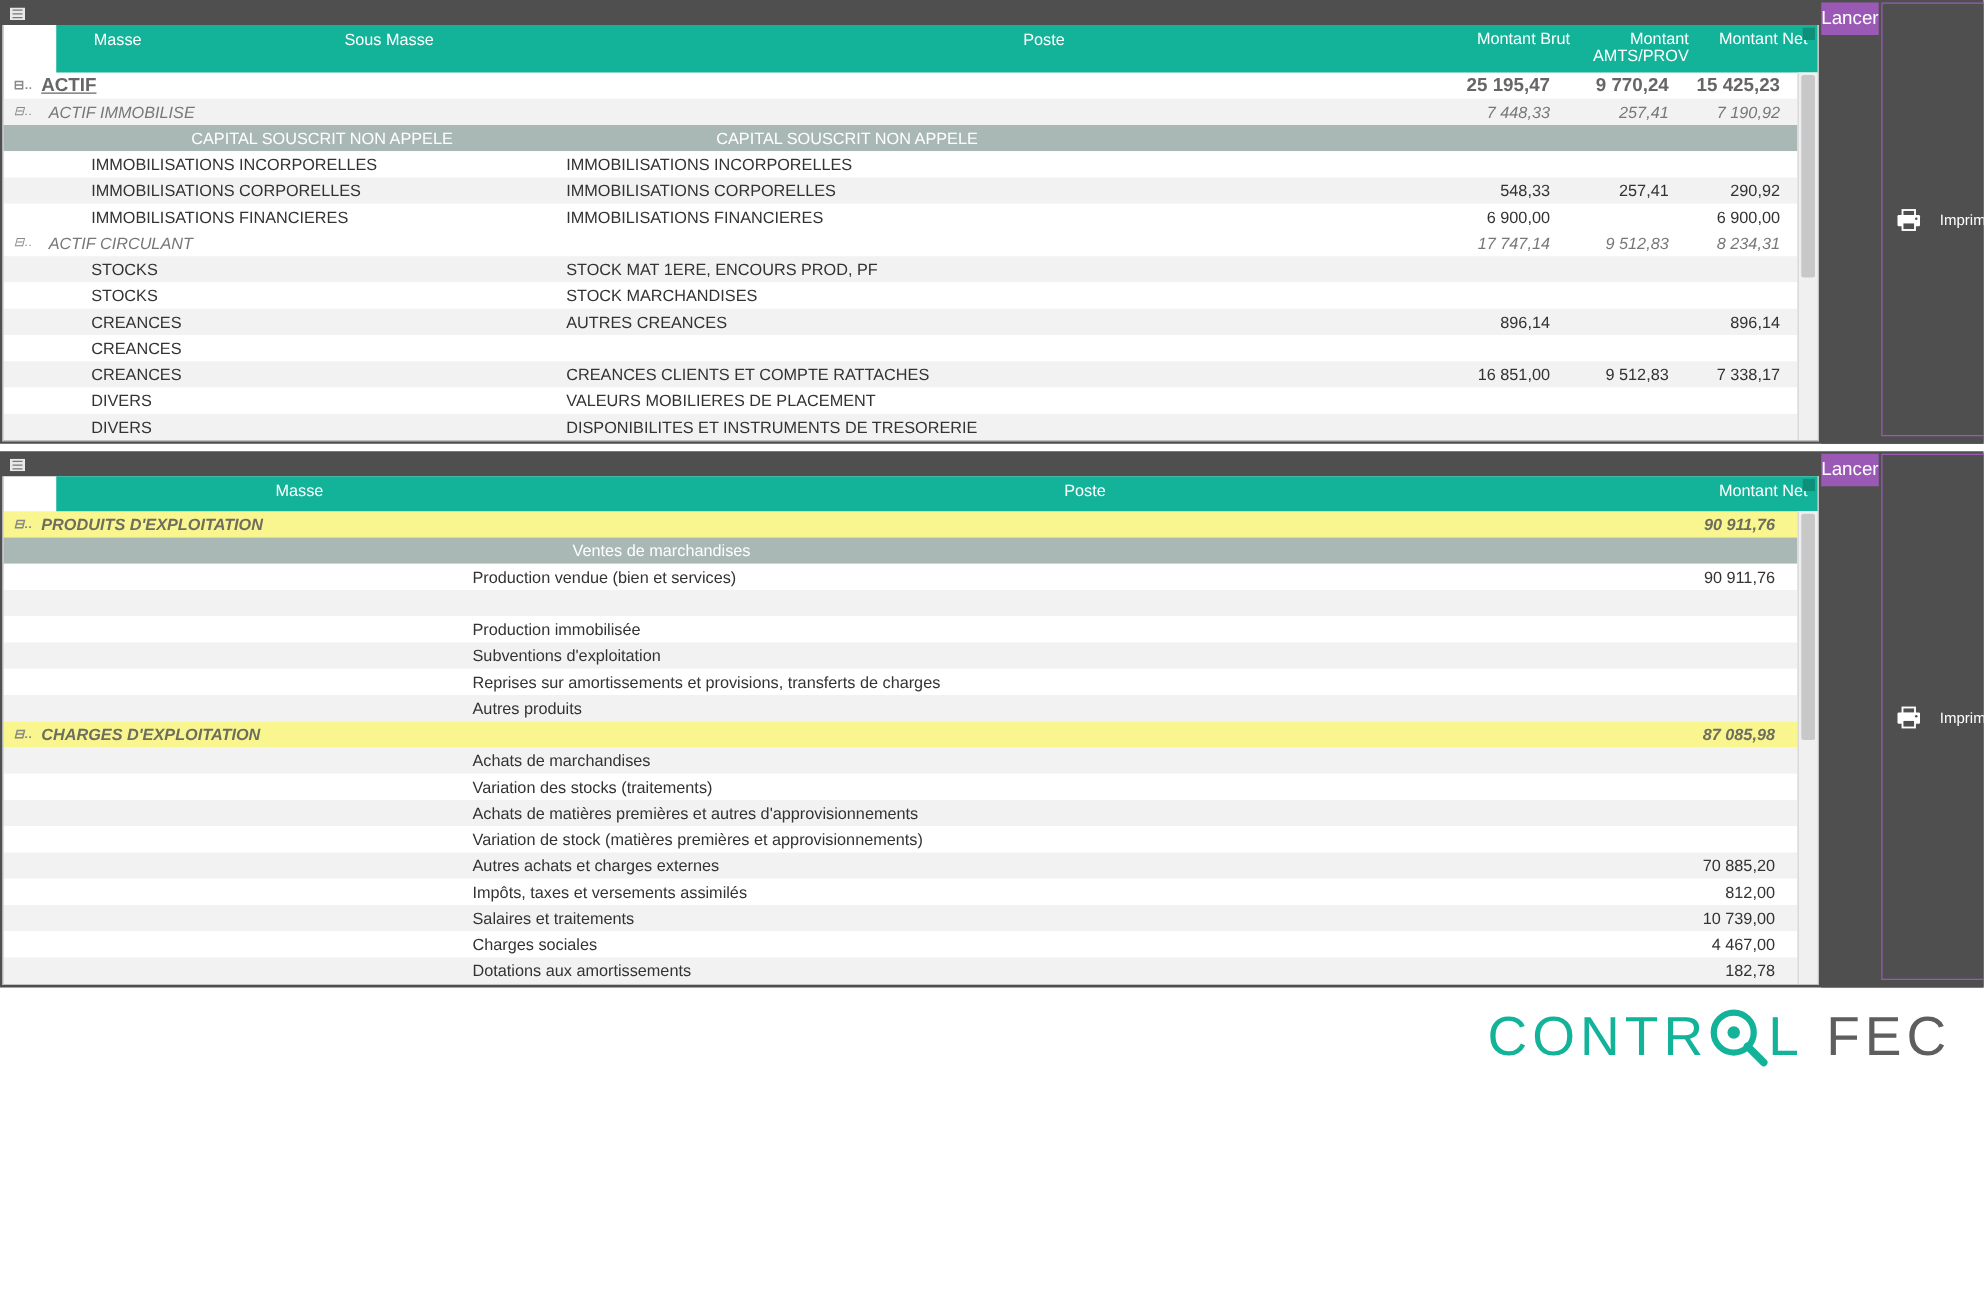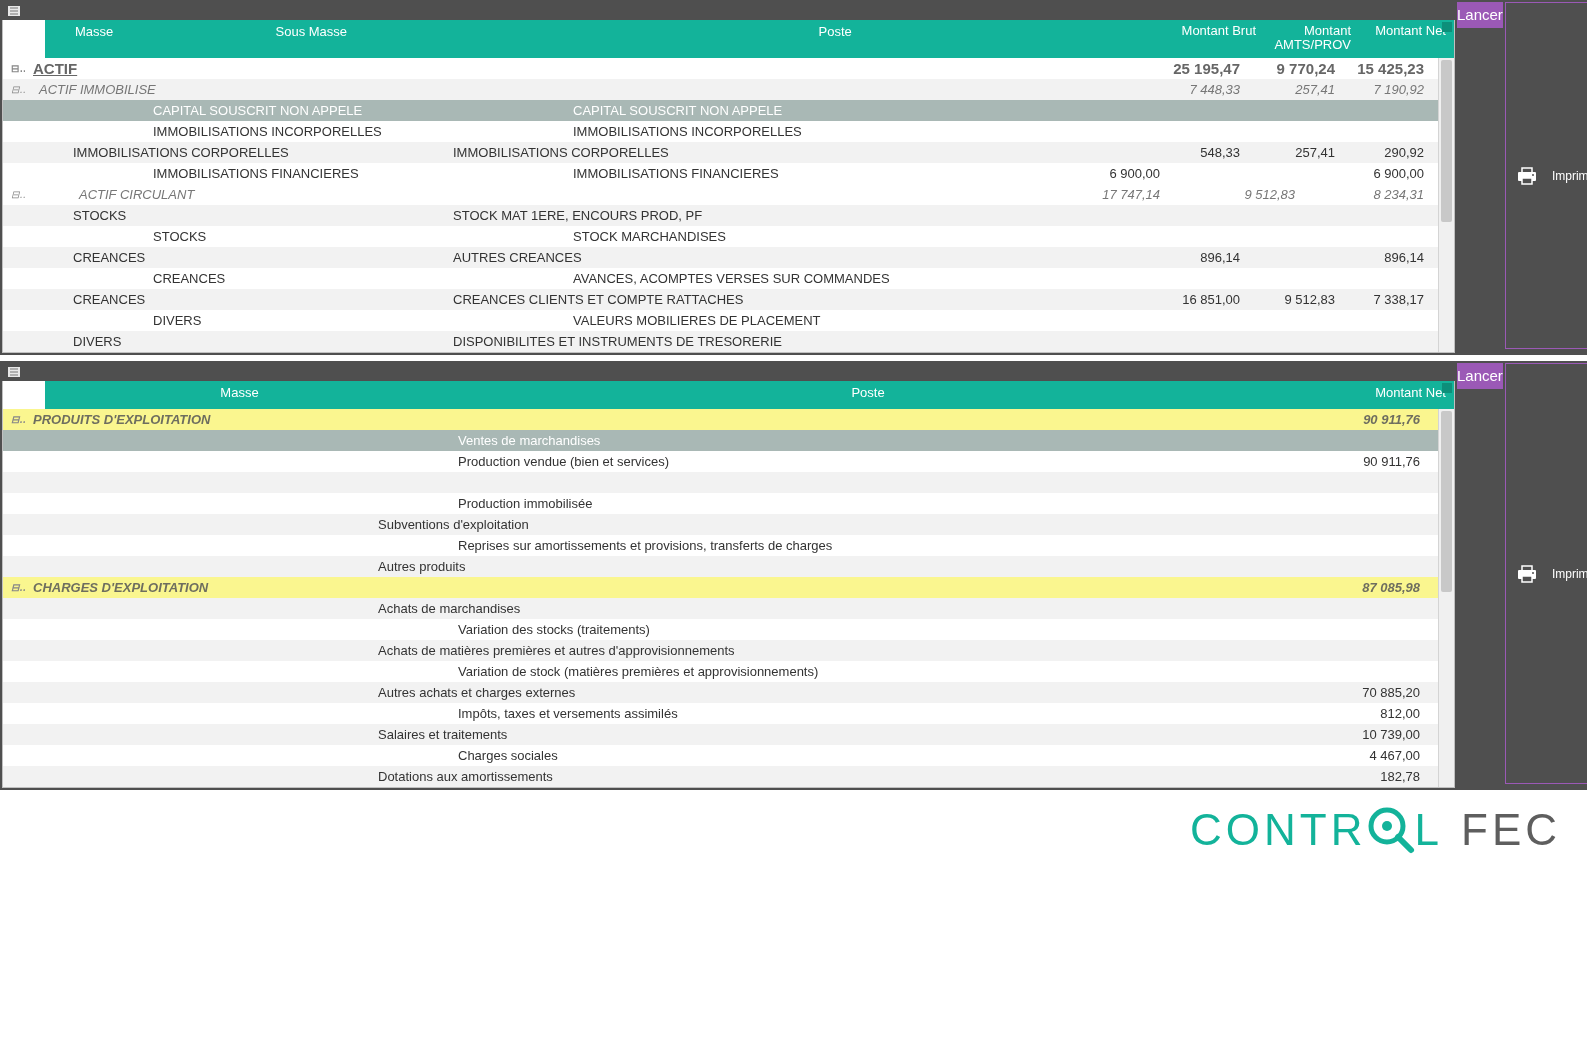--- a/index.html
+++ b/index.html
@@ -11,21 +11,21 @@
     width: 1587px;
   }
   .panel { display: flex; background: #4f4f4f; padding: 2px 0 0 0; }
   .panel-main { flex: 1; background: #fff; border: 1px solid #c0c0c0; border-top: none; margin: 0 2px 2px 2px; }
   .topstrip { height: 18px; background: #4f4f4f; display:flex; align-items:center; padding-left:8px;}
   .topstrip .list-icon { width:12px; height:10px; }
   .thead { display:flex; background:#13b39a; color:#fff; font-weight:500; font-size:13px; height:38px; align-items:flex-start; position:relative;margin-left:42px;}
   .thead .col { padding:4px 8px; }
   .thead .two-line { line-height:1.1; text-align:right; }
   .row { display:flex; align-items:center; height:21px; border-bottom:1px solid transparent;}
-  .row.stripeA { background:#ffffff;gap:40px; }
+  .row.stripeA { background:#ffffff; }
   .row.stripeB { background:#f2f2f2; }
   .row.sel { background:#a9b8b5; color:#fff;gap:40px; }
   .row.hlyellow { background:#faf68f; font-weight:bold; font-style:italic; color:#6e6e5f;}
   .row.cat { font-weight:bold; color:#666; font-size:15px;}
   .row.subcat { font-style:italic; color:#777; }
   .cell { padding:2px 8px; white-space:nowrap; overflow:hidden; text-overflow:ellipsis;}
   .c-toggle { width:22px; flex:0 0 22px; text-align:center; color:#888; font-size:10px; cursor:pointer;}
   .c-indent { width:40px; flex:0 0 40px;}
   .c-masse-t1 { flex:0 0 48px;}
   .c-sousmasse-t1 { flex:0 0 380px;}
@@ -160,21 +160,20 @@
               <div class="cell c-sousmasse-t1">CREANCES</div>
               <div class="cell c-poste-t1">AUTRES CREANCES</div>
               <div class="cell c-brut">896,14</div>
               <div class="cell c-amts"></div>
               <div class="cell c-net">896,14</div>
             </div>
             <div class="row stripeA">
               <div class="cell c-toggle"></div>
               <div class="cell c-indent"></div>
               <div class="cell c-sousmasse-t1">CREANCES</div>
-              <div class="cell c-poste-t1">AVANCES, ACOMPTES VERSES SUR COMMANDES</div>
               <div class="cell c-brut"></div>
               <div class="cell c-amts"></div>
               <div class="cell c-net"></div>
             </div>
             <div class="row stripeB">
               <div class="cell c-toggle"></div>
               <div class="cell c-indent"></div>
               <div class="cell c-sousmasse-t1">CREANCES</div>
               <div class="cell c-poste-t1">CREANCES CLIENTS ET COMPTE RATTACHES</div>
               <div class="cell c-brut">16 851,00</div>

